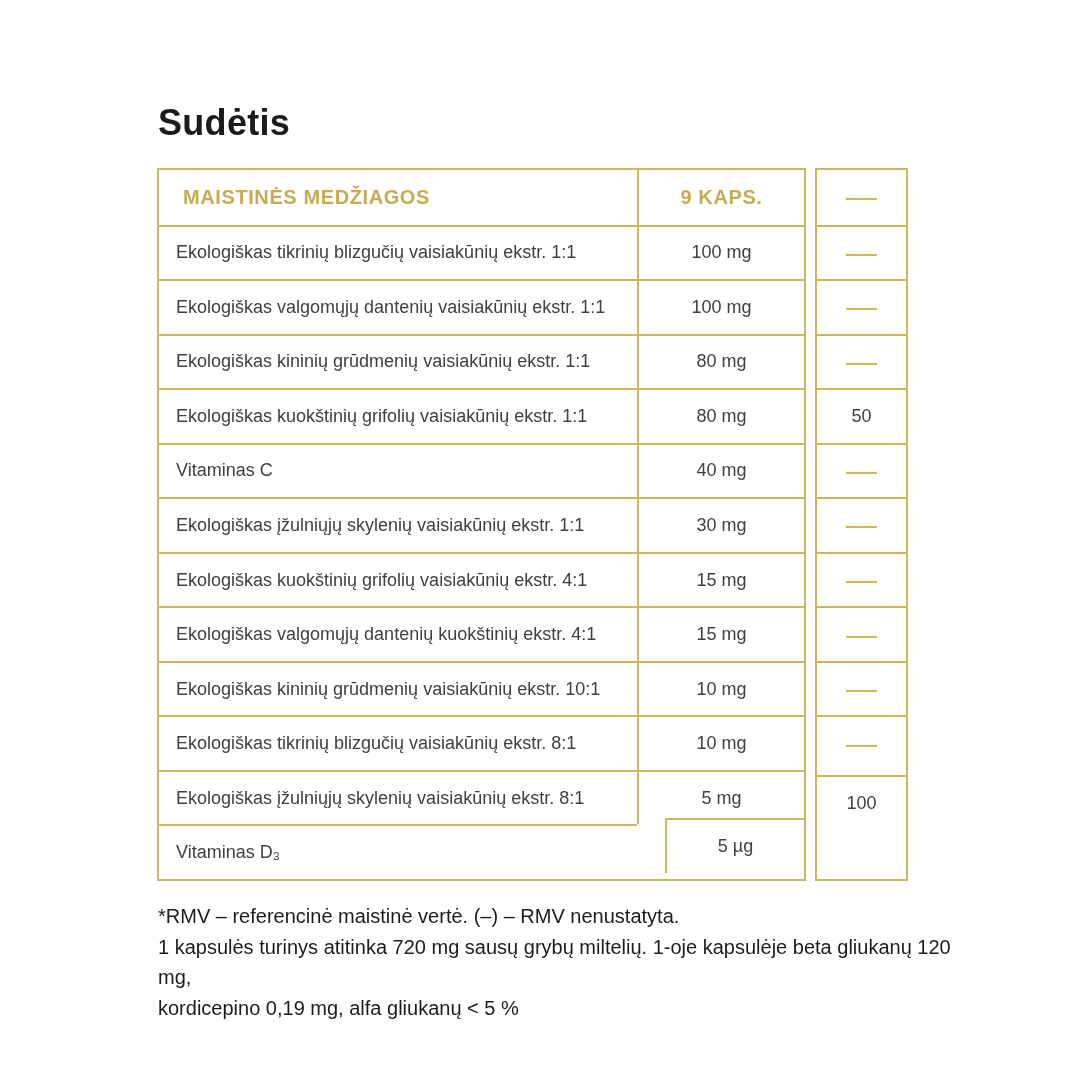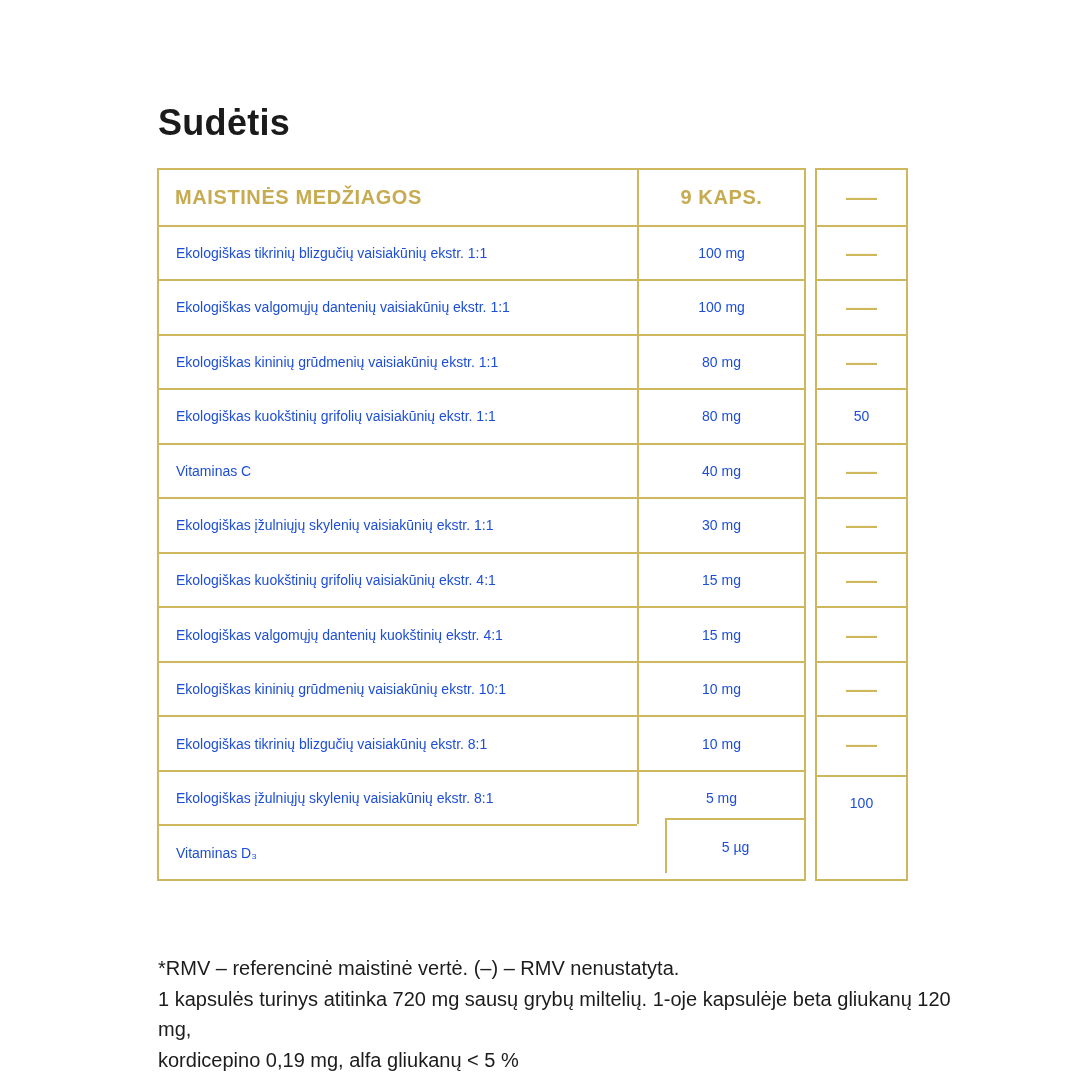--- a/index.html
+++ b/index.html
@@ -22,35 +22,35 @@
     background:#ffffff;
   }
   .rmv-table {
     position:absolute; left:658px; top:0; width:93px; height:713px;
     box-sizing:border-box; border:2.5px solid #cfb75e;
     display:grid; grid-template-rows:repeat(13,1fr);
     background:#ffffff;
   }
   .cell {
     display:flex; align-items:center; box-sizing:border-box;
-    color:#1d4ed8; font-size:14px; white-space:nowrap;
+    color:#404040; font-size:18px; white-space:nowrap;
   }
   .name-col { padding-left:17px; border-top:2.5px solid #cfb75e; }
   .val-col  { justify-content:center; border-top:2.5px solid #cfb75e; border-left:2.5px solid #cfb75e; }
   .rmv-cell { justify-content:center; border-top:2.5px solid #cfb75e; }
   .main-table > .cell:nth-child(-n+2) { border-top:none; }
   .rmv-table > .cell:first-child { border-top:none; }
   .head { color:#c6ab50; font-weight:700; font-size:20px; letter-spacing:0.6px; }
-  .head.name-col { padding-left:16px; }
+  .head.name-col { padding-left:24px; }
   .head.rmv-cell { letter-spacing:0.2px; }
   .dash { color:#cfb75e; font-size:31px; font-weight:400; }
   .shift-up   { transform:translateY(-6px);margin-left:28px; }
   .shift-down { transform:translateY(5px); }
   .footnotes {
-    position:absolute; left:158px; top:953px; width:810px;
+    position:absolute; left:158px; top:901px; width:810px;
     color:#1c1c1c; font-size:20px; line-height:30.5px;
   }
   .footnotes p { margin:0; }
 </style>
 </head>
 <body>
 
 <div class="canvas">
 
   <h1 class="page-title">Sudėtis</h1>

